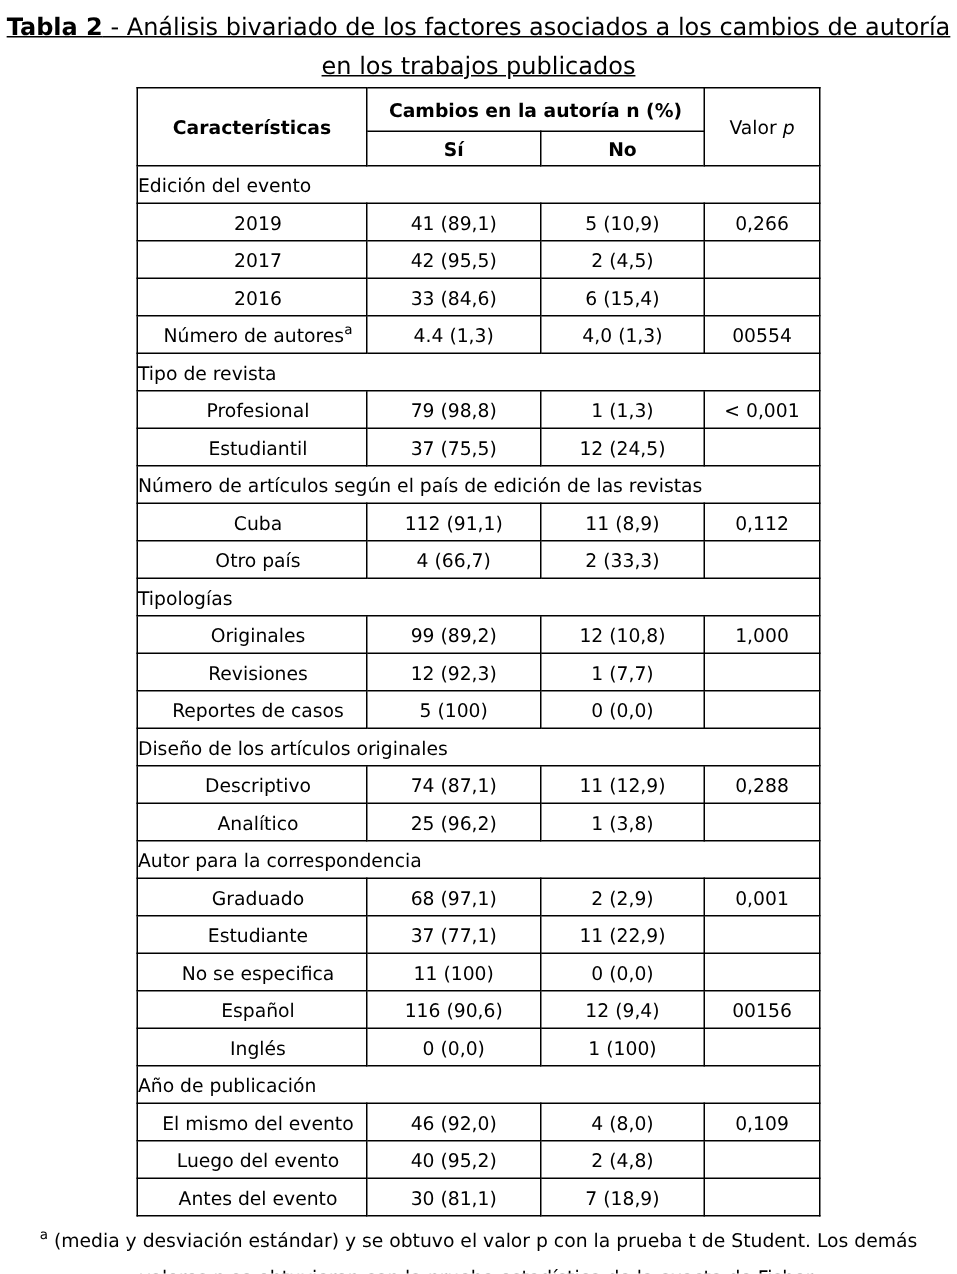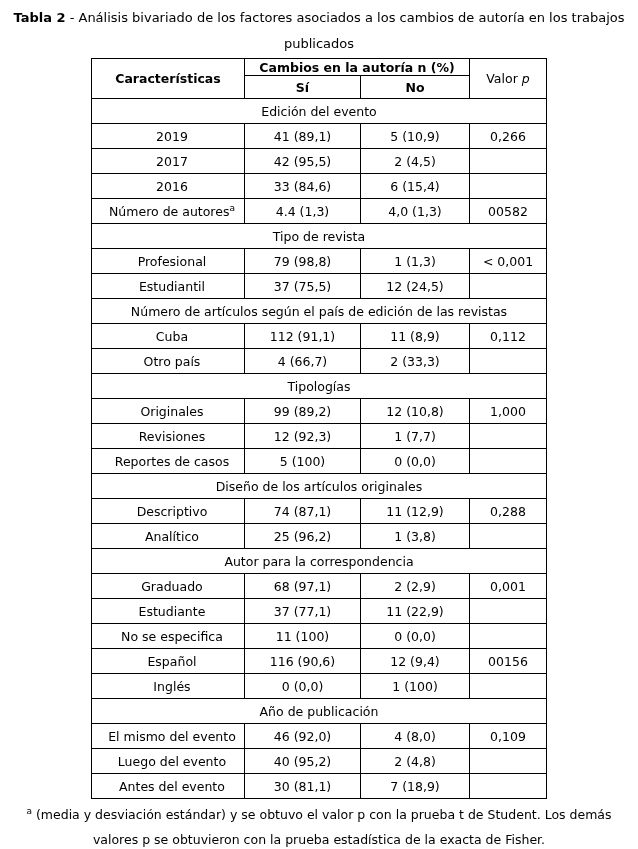--- a/index.html
+++ b/index.html
@@ -11,24 +11,25 @@
     color: #000000;
     overflow: hidden;
   }
   .page {
     width: 638px;
     height: 849px;
     padding-top: 5px;
   }
   .caption {
     text-align: center;
-    font-size: 13px;
+    font-size: 16px;
     line-height: 26px;
     padding: 0 4px;
     margin-bottom: 1px;
+    text-decoration: underline;
   }
   .caption .bold { font-weight: bold; }
   table.main {
     border-collapse: collapse;
     margin: 0 auto;
     table-layout: fixed;
     width: 455px;
     padding-left: 23px;
   }
   table.main th, table.main td {
@@ -36,33 +37,33 @@
     font-size: 12.5px;
     vertical-align: middle;
   }
   th.char-head {
     font-weight: bold;
     text-align: center;
   }
   th.group-head {
     font-weight: bold;
     text-align: center;
-    height: 17px;
+    height: 29px;
   }
   th.sub-head {
     font-weight: bold;
     height: 23px;
   }
   th.valor-head {
     font-weight: normal;
     text-align: center;
   }
   th.valor-head .p-italic { font-style: italic; }
   td.section-cell {
-    text-align: center;
+    text-align: left;
     height: 25px;
     font-weight: normal;
   }
   td.label-cell {
     text-align: center;
     padding-left: 8px;
     height: 25px;
   }
   td.value-cell {
     text-align: center;
@@ -126,21 +127,21 @@
         <tr>
           <td class="label-cell">2016</td>
           <td class="value-cell">33 (84,6)</td>
           <td class="value-cell">6 (15,4)</td>
           <td class="value-cell"></td>
         </tr>
         <tr>
           <td class="label-cell">Número de autores<sup>a</sup></td>
           <td class="value-cell">4.4 (1,3)</td>
           <td class="value-cell">4,0 (1,3)</td>
-          <td class="value-cell">00582</td>
+          <td class="value-cell">00554</td>
         </tr>
         <tr>
           <td class="section-cell" colspan="4">Tipo de revista</td>
         </tr>
         <tr>
           <td class="label-cell">Profesional</td>
           <td class="value-cell">79 (98,8)</td>
           <td class="value-cell">1 (1,3)</td>
           <td class="value-cell">&lt; 0,001</td>
         </tr>

